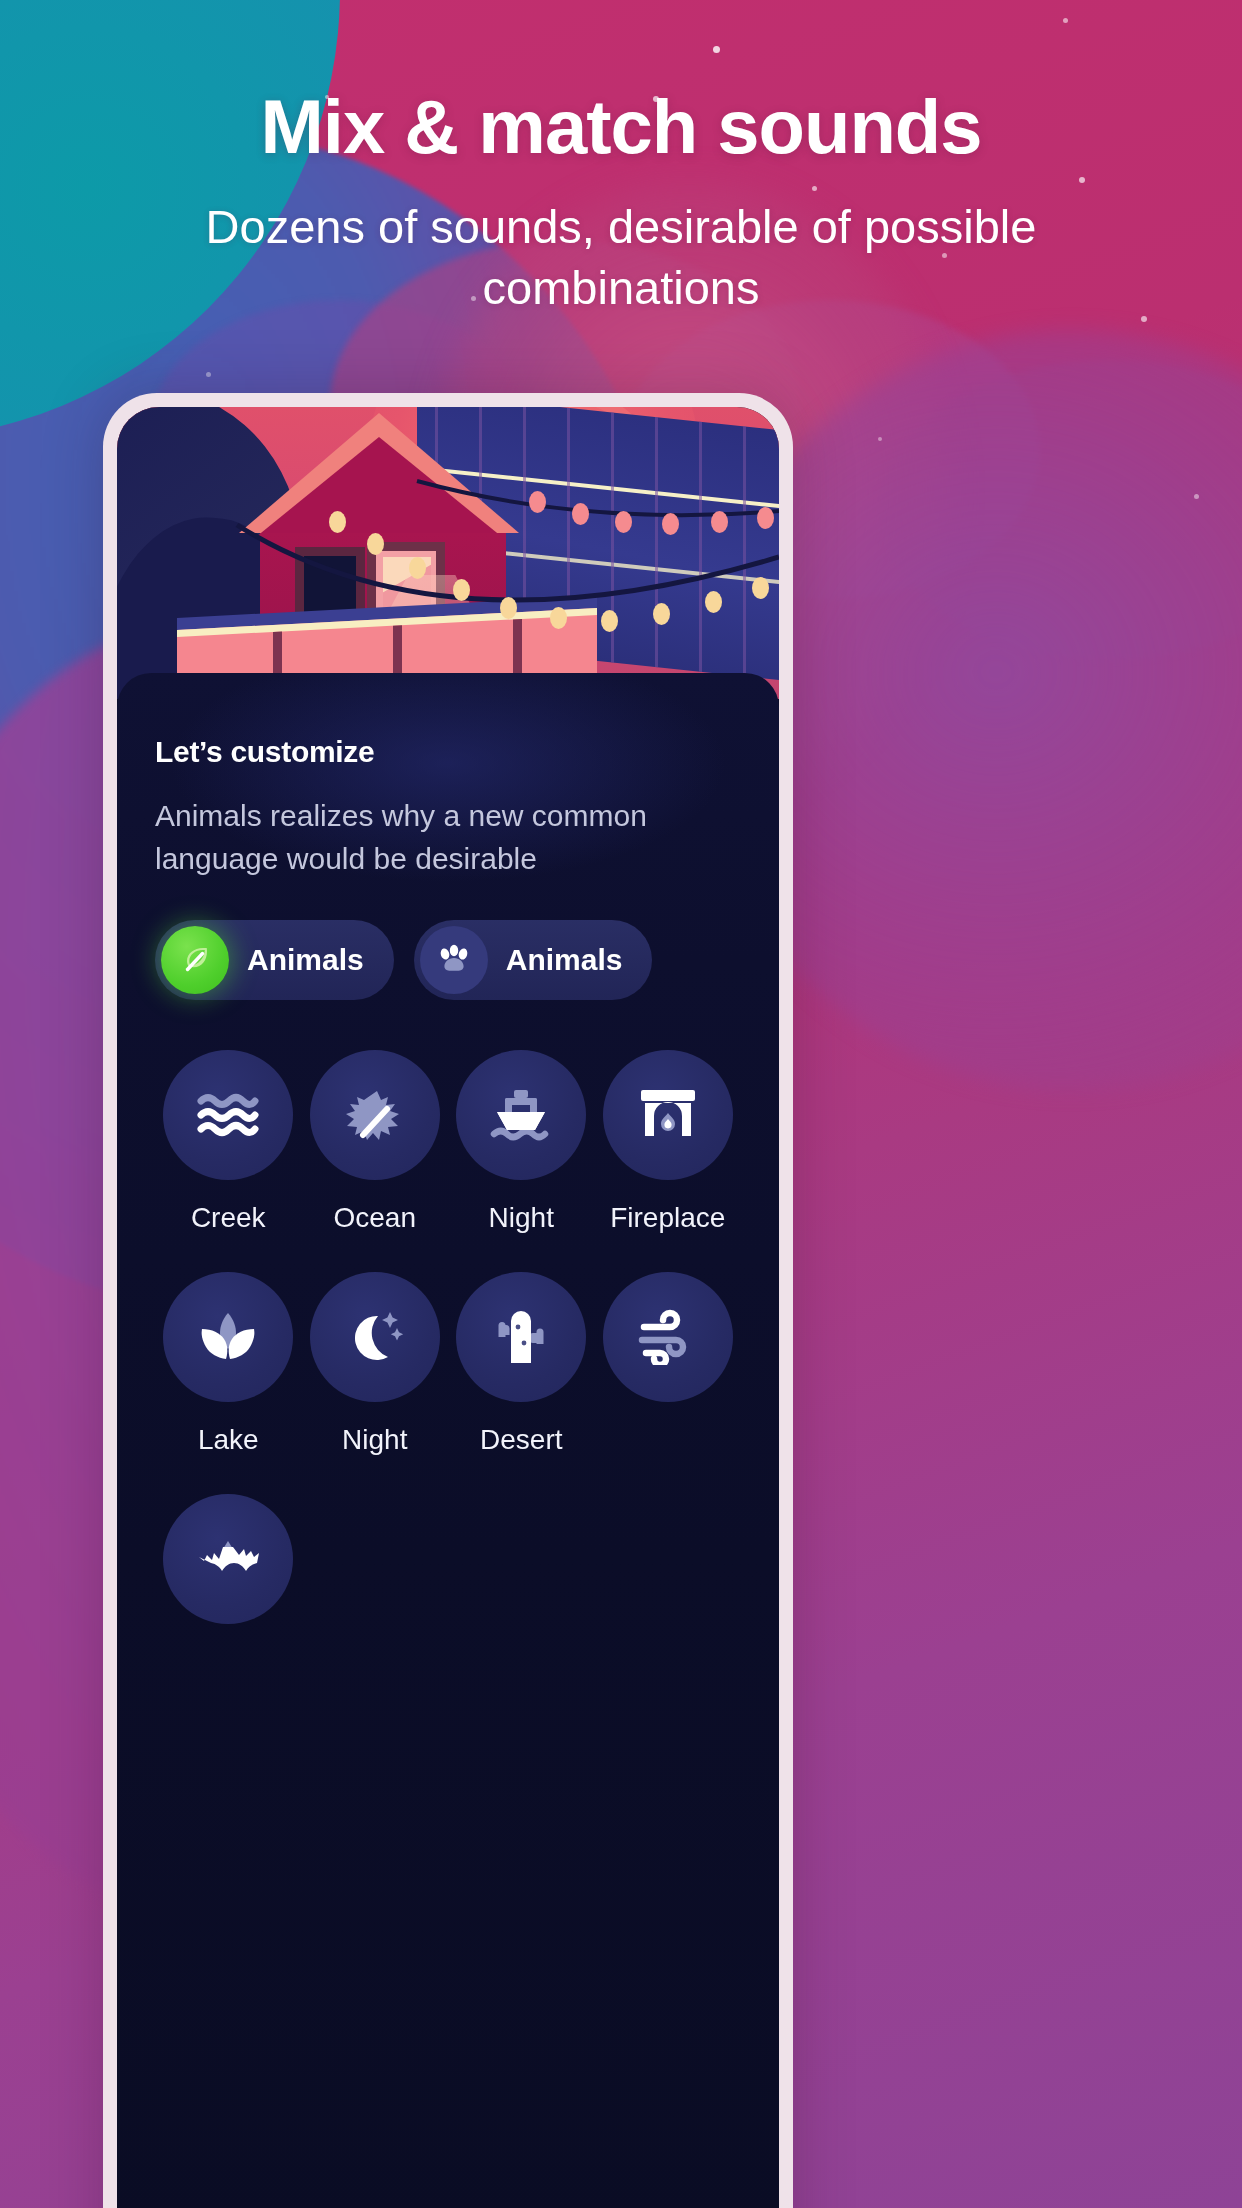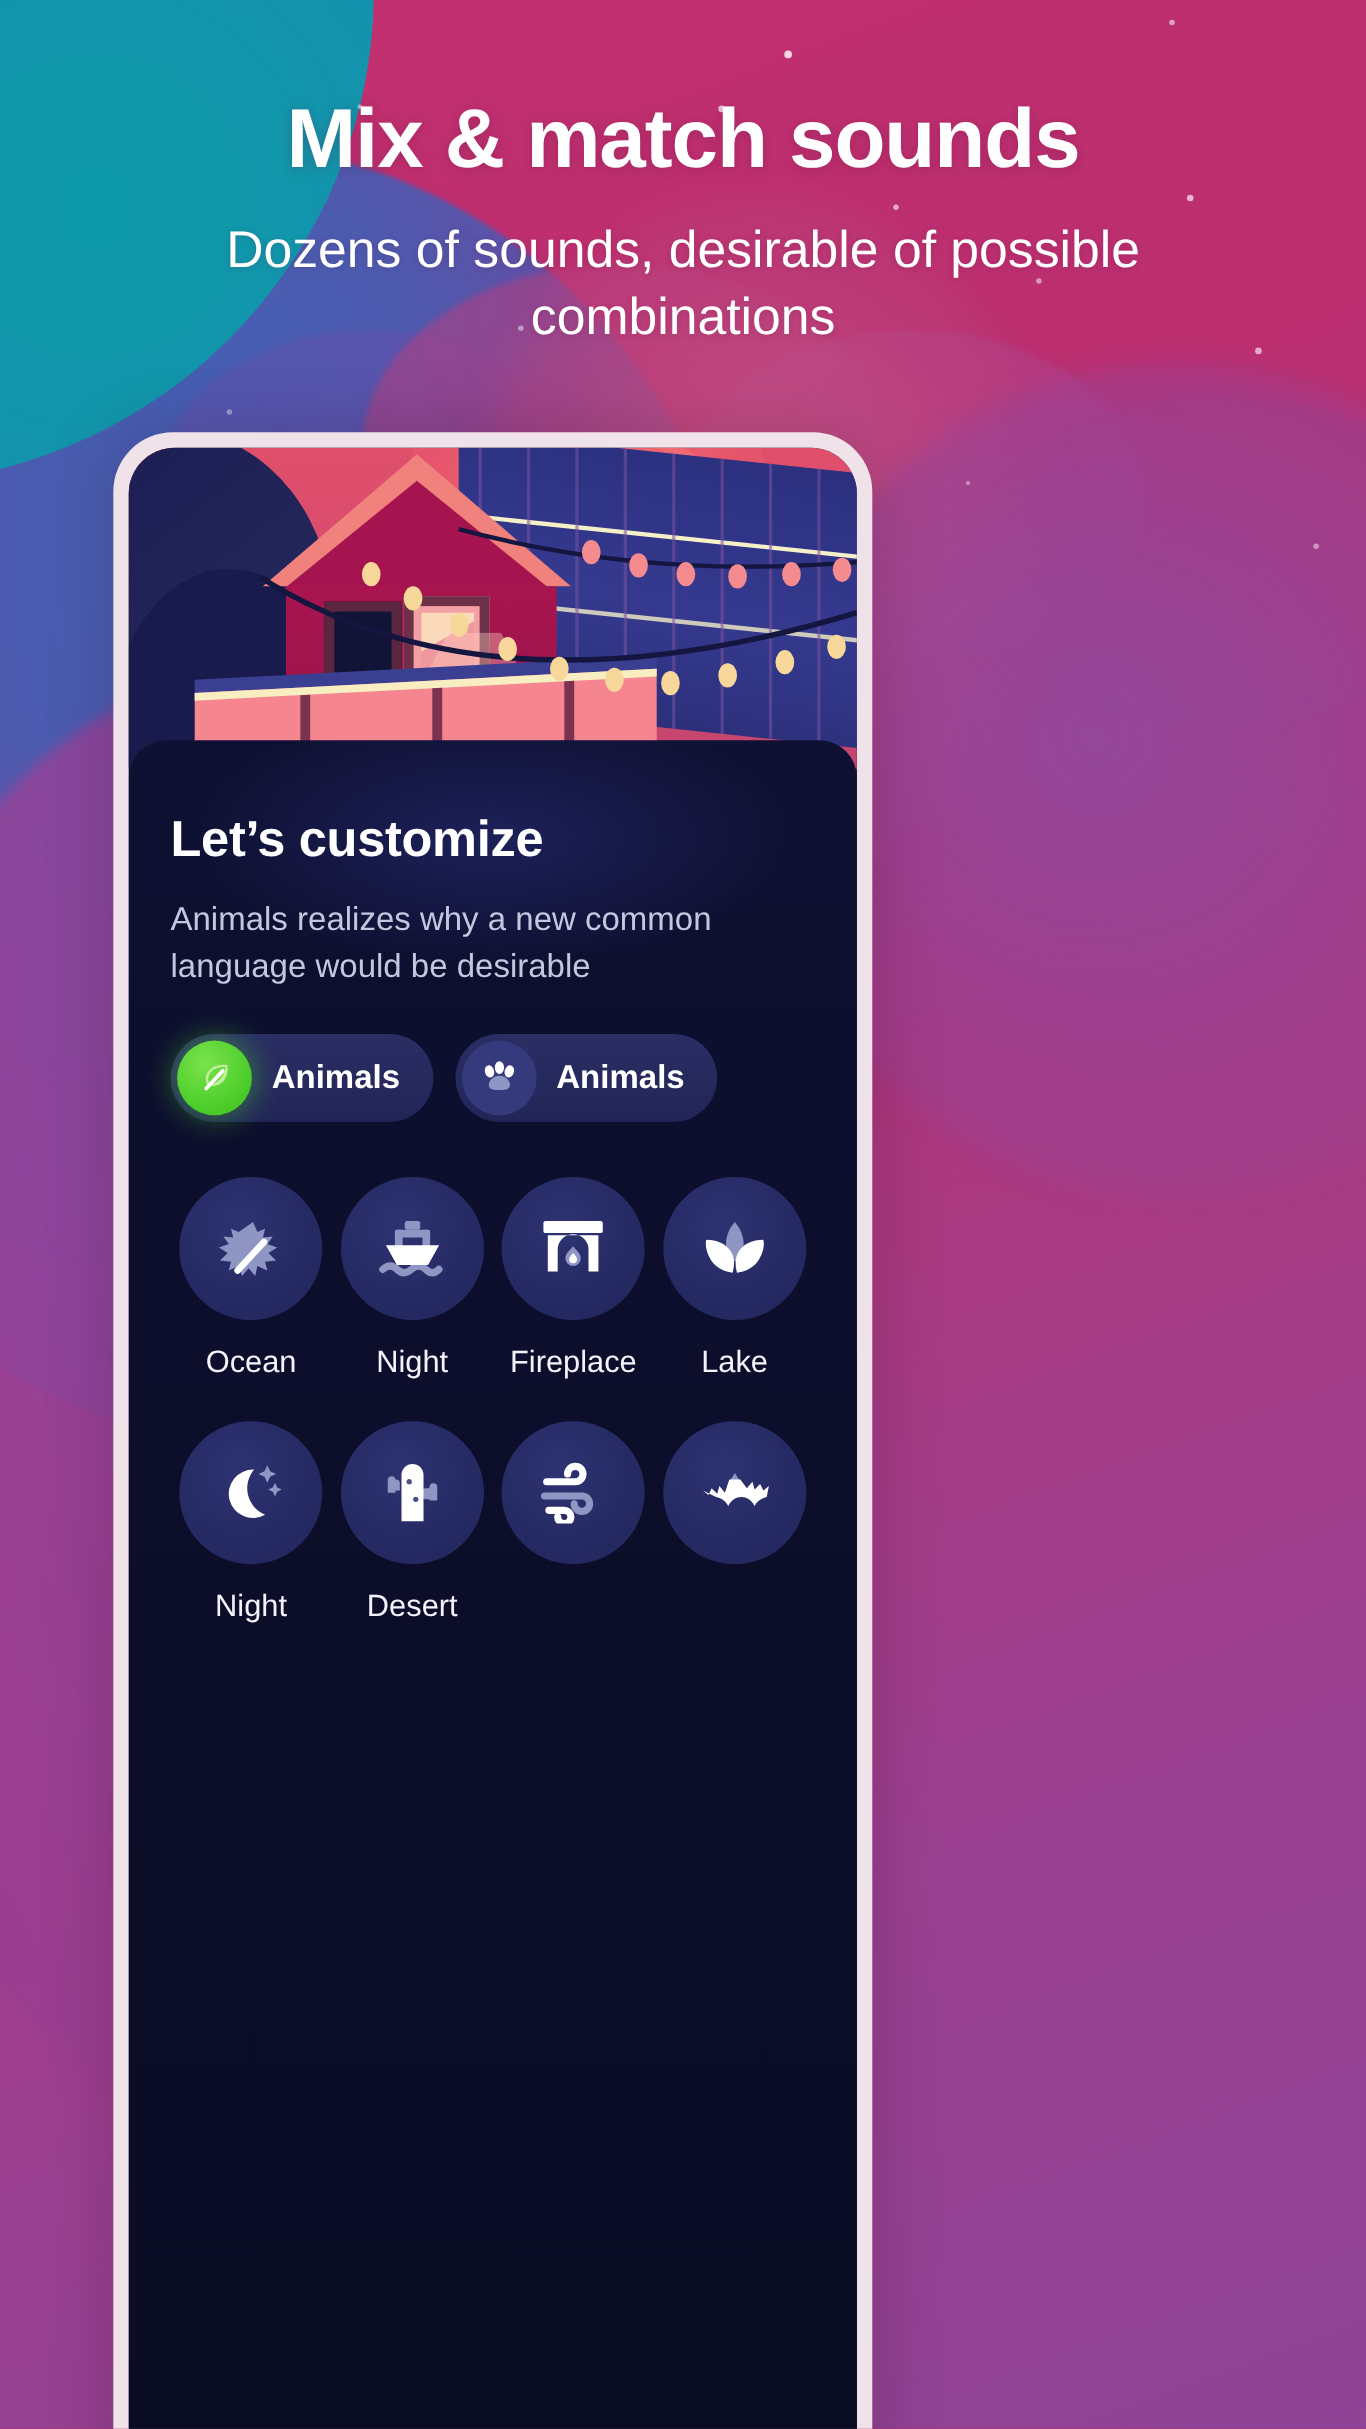--- a/index.html
+++ b/index.html
@@ -245,21 +245,21 @@
     position:absolute; left:50%; top:-30px;
     transform:translateX(-50%);
     width:560px; height:240px;
     border-radius:50%;
     background:radial-gradient(ellipse,rgba(40,46,120,.55) 0%, rgba(20,24,70,0) 70%);
     pointer-events:none;
   }
   #card .h2 {
     position:relative;
     color:#ffffff;
-    font-size:46px;
+    font-size:30px;
     font-weight:bold;
     letter-spacing:-.3px;
   }
   #card .desc {
     position:relative;
     margin-top:26px;
     color:#c4c7dd;
     font-size:30px;
     line-height:1.42;
     max-width:520px;
@@ -436,20 +436,30 @@
               <ellipse cx="29" cy="13" rx="4.2" ry="5.6" fill="#ffffff" transform="rotate(16 29 13)"></ellipse>
               <path d="M20 17c5.4 0 9.6 4.2 9.6 8.2 0 3.3-2.8 4.6-6 4.6h-7.2c-3.2 0-6-1.3-6-4.6C10.4 21.2 14.6 17 20 17z" fill="#8f96c4"></path>
             </svg>
           </span>
           <span class="pill-label">Animals</span>
         </div>
       </div>
 
       <div id="grid">
 
+        <div class="sound">
+          <span class="sound-ico">
+            <svg width="62" height="56" viewBox="0 0 62 56">
+              <path d="M4 14q7-7 14 0t14 0 14 0 12 0" stroke="#8f96c4" stroke-width="7" fill="none" stroke-linecap="round" stroke-linejoin="round"></path>
+              <path d="M4 28q7-7 14 0t14 0 14 0 12 0" stroke="#ffffff" stroke-width="7" fill="none" stroke-linecap="round" stroke-linejoin="round"></path>
+              <path d="M4 42q7-7 14 0t14 0 14 0 12 0" stroke="#ffffff" stroke-width="7" fill="none" stroke-linecap="round" stroke-linejoin="round"></path>
+            </svg>
+          </span>
+          <span class="sound-label">Creek</span>
+        </div>
 
 
         <div class="sound">
           <span class="sound-ico">
             <svg width="64" height="60" viewBox="0 0 64 60">
               <path d="M34 6 l4 9 7-3 -2 8 9-1 -5 7 9 3 -8 5 7 7 -10 1 2 8 -9-4 -2 9 -6-7 -6 7 -3-9 -9 4 2-8 -10-1 7-7 -8-5 9-3 -5-7 9 1 -2-8 7 3z" fill="#8f96c4"></path>
               <path d="M44 24 L20 50" stroke="#ffffff" stroke-width="6" stroke-linecap="round"></path>
             </svg>
           </span>
           <span class="sound-label">Ocean</span>

